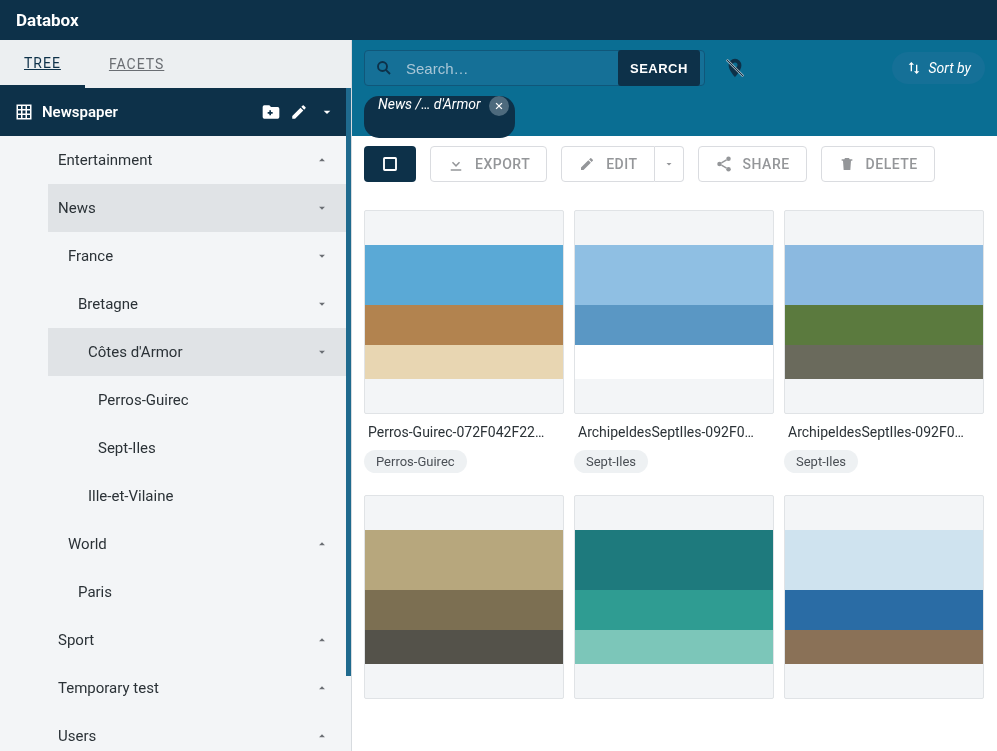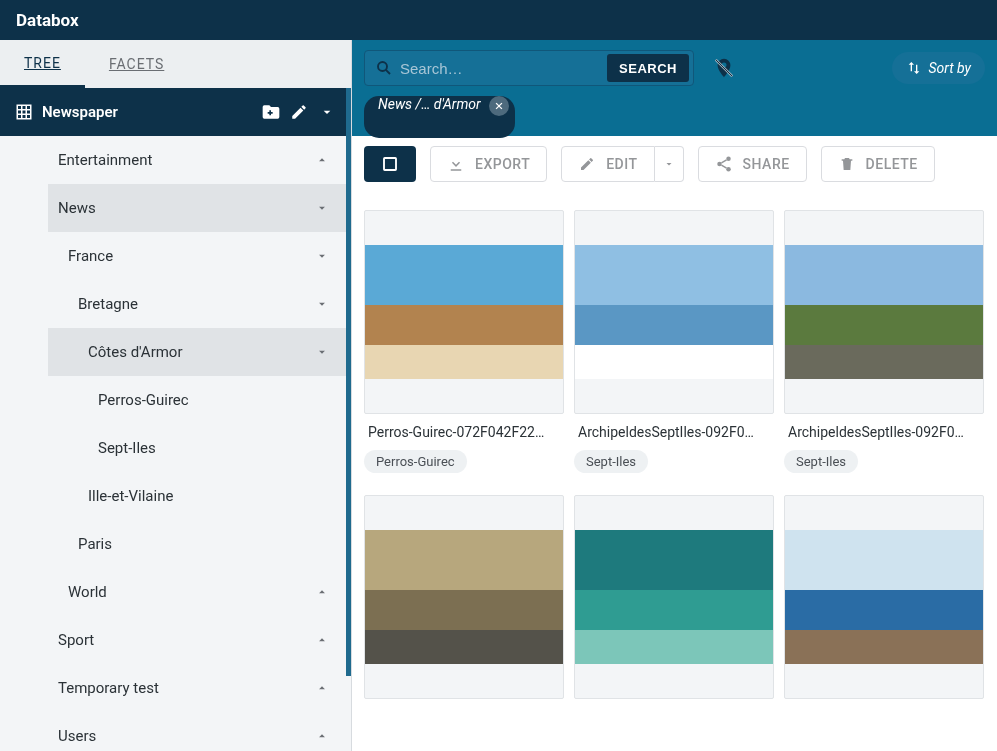--- a/index.html
+++ b/index.html
@@ -27,24 +27,24 @@
 .tree-item.d1 { padding-left: 20px; }
 .tree-item.d2 { padding-left: 30px; }
 .tree-item.d3 { padding-left: 40px; }
 .tree-item.d4 { padding-left: 50px; }
 .tree-item.sel { background: #e0e3e6; }
 .sidebar-scroll-ind { position: absolute; right: 0; top: 48px; width: 5px; height: 588px; background: #1f6a8e; }
 
 
 .main { flex: 1; background: #fff; display: flex; flex-direction: column; }
 .searchbar { height: 56px; background: #0a6e93; display: flex; align-items: center; padding: 10px 12px; gap: 14px; }
-.searchbox { flex: 0 0 330px; height: 36px; background: #157097; border: 1px solid #10577a; border-radius: 4px; display: flex; align-items: center; padding: 0 4px 0 10px; gap: 7px; }
+.searchbox { flex: 0 0 330px; height: 36px; background: #157097; border: 1px solid #10577a; border-radius: 4px; display: flex; align-items: center; padding: 0 4px 0 10px; gap: 13px; }
 .searchbox input { flex: 1; background: transparent; border: none; outline: none; color: #fff; font-size: 15px; }
 .searchbox input::placeholder { color: #a8c6d6; }
-.search-btn { background: #0d3149; color: #fff; border: none; height: 28px; padding: 0 12px; border-radius: 3px; font-size: 13px; letter-spacing: 0.5px; font-weight: 600; cursor: pointer; }
+.search-btn { background: #0d3149; color: #fff; border: none; height: 36px; padding: 0 12px; border-radius: 3px; font-size: 13px; letter-spacing: 0.5px; font-weight: 600; cursor: pointer; }
 .geo-icon { width: 32px; height: 32px; display:flex; align-items:center; justify-content:center; color:#0d3149; cursor:pointer; }
 .sort-pill { background: #157097; color: #fff; height: 32px; padding: 0 14px; border-radius: 16px; display:flex; align-items:center; gap:6px; font-size: 14px; cursor:pointer;font-style:italic; }
 .filter-row { height: 40px; background: #0a6e93; display:flex; align-items:flex-start; padding: 0 12px 6px; }
 .filter-chip { background: #0d3149; color: #fff; height: 42px; border-radius: 15px; display:flex; align-items:flex-start; gap: 8px; padding: 0 6px 0 14px; font-size: 14px; font-style: italic; }
 .filter-chip .close { width: 20px; height: 20px; border-radius: 50%; background: #4d6a7d; display:flex; align-items:center; justify-content:center; cursor:pointer; font-size: 12px; }
 
 .toolbar { height: 56px; display:flex; align-items:center; padding: 14px 12px; gap: 14px; border-bottom: 1px solid #fff; }
 .tb-btn { height: 36px; border: 1px solid #dadce0; border-radius: 4px; background: #fff; color: #949699; display:flex; align-items:center; padding: 0 16px; gap: 10px; font-size: 14px; letter-spacing: 0.5px; font-weight: 500; cursor:pointer; }
 .tb-btn.sel { background: #0d3149; color:#fff; border:none; width:52px; justify-content:center; padding: 0; }
 .tb-btn .ic { width:18px; height:18px; display:flex; align-items:center; justify-content:center; }
@@ -151,30 +151,30 @@
         </div>
         <div class="tree-item d4">
           <span class="lbl">Perros-Guirec</span>
         </div>
         <div class="tree-item d4">
           <span class="lbl">Sept-Iles</span>
         </div>
         <div class="tree-item d3">
           <span class="lbl">Ille-et-Vilaine</span>
         </div>
+        <div class="tree-item d1">
+          <span class="lbl">World</span>
+          <span class="chev">
+            <svg width="14" height="14" viewBox="0 0 24 24" fill="#6a6e73">
+              <path d="M7 14l5-5 5 5z"></path>
+            </svg>
+          </span>
+        </div>
         <div class="tree-item d2">
           <span class="lbl">Paris</span>
-        </div>
-        <div class="tree-item d1">
-          <span class="lbl">World</span>
-          <span class="chev">
-            <svg width="14" height="14" viewBox="0 0 24 24" fill="#6a6e73">
-              <path d="M7 14l5-5 5 5z"></path>
-            </svg>
-          </span>
         </div>
         <div class="tree-item d0">
           <span class="lbl">Sport</span>
           <span class="chev">
             <svg width="14" height="14" viewBox="0 0 24 24" fill="#6a6e73">
               <path d="M7 14l5-5 5 5z"></path>
             </svg>
           </span>
         </div>
         <div class="tree-item d0">

